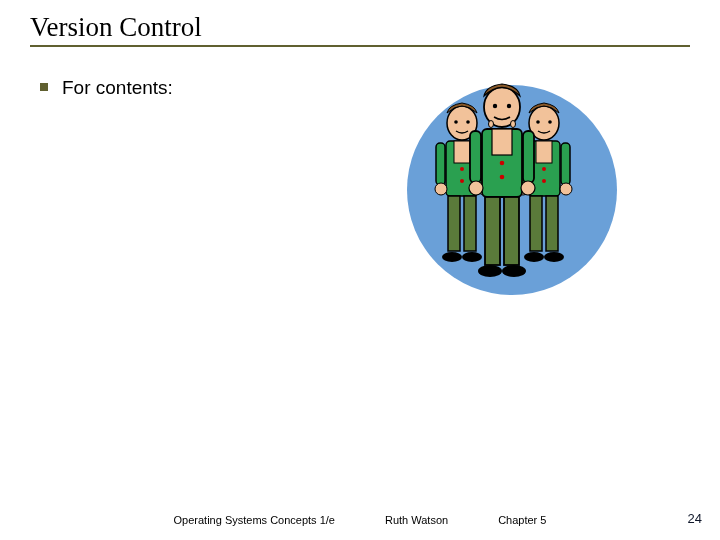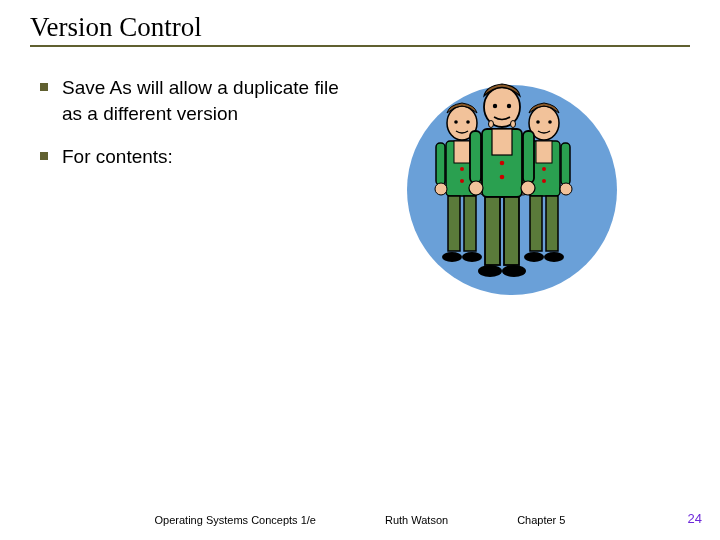--- a/index.html
+++ b/index.html
@@ -90,43 +90,42 @@
     left: 10px;
     top: -10px;
   }
   .footer {
     position: absolute;
     bottom: 14px;
     left: 0;
     width: 100%;
     display: flex;
     justify-content: center;
-    gap: 69px;
+    gap: 50px;
     font-size: 11px;
     color: #000;
   }
   .page-num {
     position: absolute;
     bottom: 14px;
     right: 18px;
     font-size: 13px;
-    color: #6d28d9;
+    color: #0f172a;
   }
 </style>
 </head>
 <body>
 
 <div class="slide">
   <h1 class="title">Version Control</h1>
   <div class="title-underline"></div>
 
   <div class="content">
     <div class="left-col">
       <ul class="level1">
-        <li>Save As will allow a duplicate file as a different version</li>
         <li>
           <span>For contents:</span>
           <ul class="level2">
           </ul>
         </li>
       </ul>
     </div>
 
     <div class="right-col">
       <svg class="clipart" width="260" height="250" viewBox="0 0 260 250">

